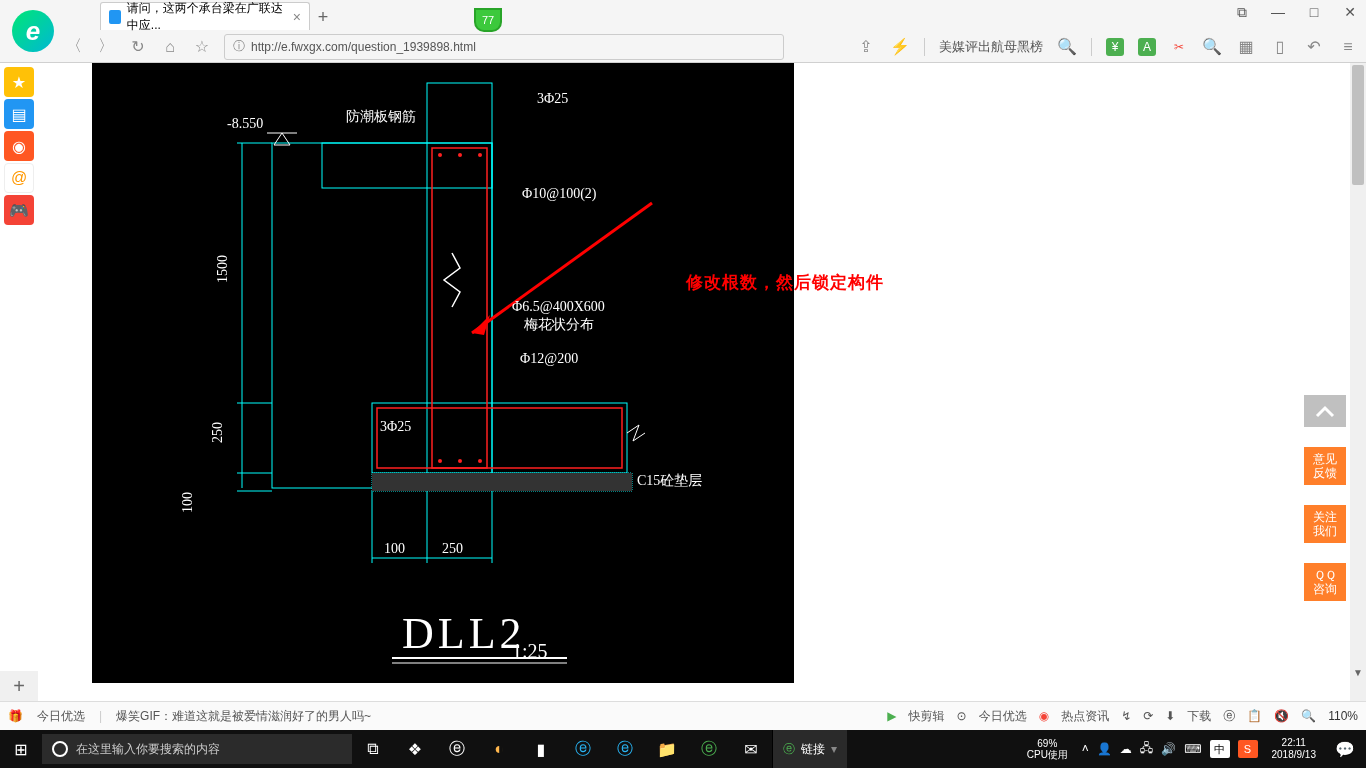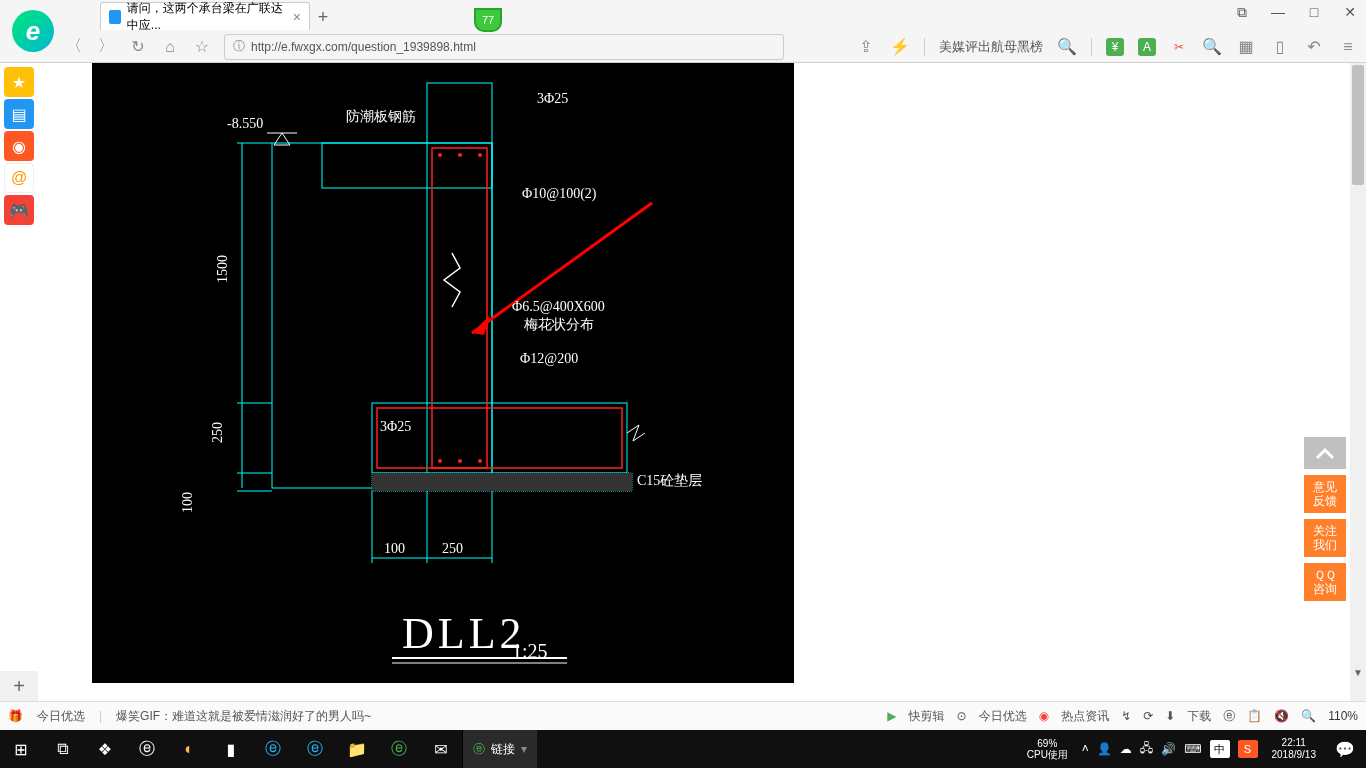--- a/index.html
+++ b/index.html
@@ -42,21 +42,21 @@
 .cad-img svg { width:100%; height:100%; }
 .cad-text{ font-family: "SimSun", serif; fill:#fff; font-size:14px;}
 .cad-cyan{ stroke:#00ffff; fill:none; }
 .cad-red{ stroke:#ff2020; fill:none; }
 .cad-white{ stroke:#fff; fill:none;}
 
 .annotation { position:absolute; left:648px; top:206px; color:#f00; font-size:17px; font-weight:bold; line-height:1.6; letter-spacing:1px;}
 .annotation div:nth-child(2){ margin-top:28px; margin-left:42px;}
 
 
-.right-float { position:absolute; right:20px; bottom:100px; display:flex; flex-direction:column; gap:6px;}
+.right-float { position:absolute; right:20px; bottom:100px; display:flex; flex-direction:column; gap:20px;}
 .float-btn { width:42px; height:38px; background:#ff7f2a; color:#fff; font-size:12px; display:flex;align-items:center;justify-content:center;text-align:center;line-height:1.2;cursor:pointer;}
 .float-top { width:42px; height:32px; background:#c0c0c0; display:flex;align-items:center;justify-content:center;color:#fff;}
 
 
 .status-bar { position:absolute; left:0; bottom:38px; width:100%; height:29px; background:#fafafa; border-top:1px solid #ddd; display:flex;align-items:center;font-size:12px;color:#555;padding:0 8px;gap:14px;}
 .status-bar .gift{color:#ff9800;}
 .status-right{margin-left:auto;display:flex;align-items:center;gap:12px;}
 .zoom-val{color:#333;}
 
 .taskbar { position:absolute; left:0; bottom:0; width:100%; height:38px; background:#101010; display:flex;align-items:center;color:#fff;font-size:12px;}
@@ -186,20 +186,21 @@
       <text class="cad-text" x="292" y="490">100</text>
       <text class="cad-text" x="350" y="490">250</text>
       <text class="cad-text" x="310" y="585" style="font-size:44px;font-family:serif;letter-spacing:4px">DLL2</text>
       <text class="cad-text" x="420" y="595" style="font-size:20px">1:25</text>
       <line class="cad-white" x1="300" y1="595" x2="475" y2="595" stroke-width="2"></line>
       <line class="cad-white" x1="300" y1="600" x2="475" y2="600" stroke-width="1"></line>
     </svg>
   </div>
 
   <div class="annotation">
+    <div>修改根数，然后锁定构件</div>
   </div>
 
   <div class="right-float">
     <div class="float-top">
       <svg width="20" height="14">
           <path d="M2 12 L10 4 L18 12" stroke="#fff" stroke-width="3" fill="none"></path>
         </svg>
     </div>
     <div class="float-btn" style="white-space:pre">意见
 反馈</div>
@@ -234,20 +235,24 @@
     <span>ⓔ</span>
     <span>📋</span>
     <span>🔇</span>
     <span>🔍</span>
     <span class="zoom-val">110%</span>
   </div>
 </div>
 
 <div class="taskbar">
   <div class="tb-start">⊞</div>
+  <div class="tb-search">
+    <span class="circ"></span>
+    <span>在这里输入你要搜索的内容</span>
+  </div>
   <div class="tb-icons">
     <div class="tb-ico">⧉</div>
     <div class="tb-ico">❖</div>
     <div class="tb-ico">ⓔ</div>
     <div class="tb-ico" style="color:#ffb74d">◐</div>
     <div class="tb-ico">▮</div>
     <div class="tb-ico" style="color:#29b6f6">ⓔ</div>
     <div class="tb-ico" style="color:#29b6f6">ⓔ</div>
     <div class="tb-ico" style="color:#ffca28">📁</div>
     <div class="tb-ico" style="color:#4caf50">ⓔ</div>

